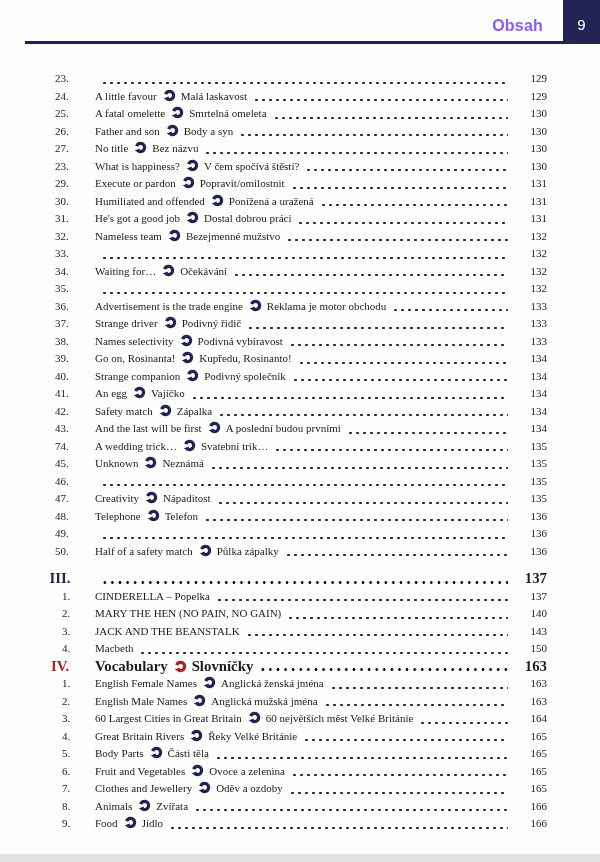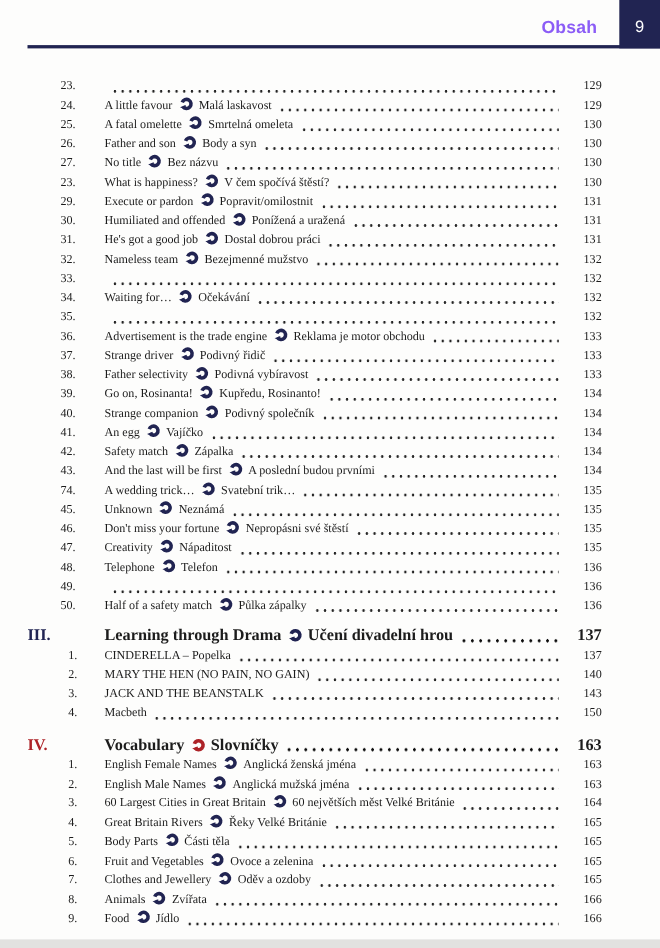--- a/index.html
+++ b/index.html
@@ -19,39 +19,39 @@
   .page-number-box {
     position:absolute; right:0; top:0; width:37px; height:44px; background:var(--navy);
     color:#fff; font-family:"Liberation Sans", sans-serif; font-size:15px;
     display:flex; align-items:center; justify-content:center; padding-top:4px;
   }
   .toc { margin:26px 53px 0 25px; }
   .row { display:flex; align-items:baseline; font-size:11px; line-height:17.5px; }
   .no { flex:0 0 70px; }
   .no.lvl-num  { padding-left:30px; }
   .no.lvl-sub  { padding-left:37px; }
-  .no.lvl-roman{ padding-left:0; font-weight:700; }
+  .no.lvl-roman{ padding-left:0; font-weight:700;text-align:center; }
   .title { white-space:nowrap; }
   .arrow { display:inline-block; color:var(--navy); }
   .arrow svg { width:13px; height:13px; margin:0 5px 0 6px; vertical-align:-2px; }
   .accent-navy { color:var(--navy); }
   .accent-red  { color:var(--red); }
   .dots {
     flex:1 1 auto; min-width:8px; align-self:flex-end; height:4px; margin:0 3px 3px 6px;
     background-image:radial-gradient(circle, #242424 1.05px, transparent 1.4px);
     background-size:7px 4px; background-repeat:repeat-x; background-position:0 60%;
   }
   .pg { flex:0 0 36px; text-align:right; }
   .heading-row { font-weight:700; font-size:14.8px; }
   .heading-row .dots {
     background-image:radial-gradient(circle, #0c0c0c 1.25px, transparent 1.55px);
     background-size:7.6px 5px; height:5px;
   }
   .gap-md { margin-top:10px; }
-  .gap-lg { margin-top:12px; }
+  .gap-lg { }
   .bottom-strip { position:absolute; left:0; bottom:0; width:100%; height:8px; background:#e2e2e0; }
 </style>
 </head>
 <body>
 
 <div class="page-header">
   <span class="header-title">Obsah</span>
   <div class="header-rule"></div>
   <div class="page-number-box">
     <span>9</span>
@@ -202,21 +202,21 @@
             <path d="M4.1 7.9 A6.3 6.3 0 1 1 4.9 13.6" fill="none" stroke="currentColor" stroke-width="5"></path>
             <polygon points="9,11.6 1,14.7 8.6,17.8" fill="currentColor"></polygon>
           </svg></span><span>Podivný řidič</span>
     </span>
     <span class="dots"></span>
     <span class="pg">133</span>
   </div>
     <div class="row">
     <span class="no lvl-num">38.</span>
     <span class="title">
-      <span>Father selectivity</span><span class="arrow"><svg viewBox="0 0 20 20" aria-hidden="true">
+      <span>Names selectivity</span><span class="arrow"><svg viewBox="0 0 20 20" aria-hidden="true">
             <path d="M4.1 7.9 A6.3 6.3 0 1 1 4.9 13.6" fill="none" stroke="currentColor" stroke-width="5"></path>
             <polygon points="9,11.6 1,14.7 8.6,17.8" fill="currentColor"></polygon>
           </svg></span><span>Podivná vybíravost</span>
     </span>
     <span class="dots"></span>
     <span class="pg">133</span>
   </div>
     <div class="row">
     <span class="no lvl-num">39.</span>
     <span class="title">
@@ -289,26 +289,20 @@
       <span>Unknown</span><span class="arrow"><svg viewBox="0 0 20 20" aria-hidden="true">
             <path d="M4.1 7.9 A6.3 6.3 0 1 1 4.9 13.6" fill="none" stroke="currentColor" stroke-width="5"></path>
             <polygon points="9,11.6 1,14.7 8.6,17.8" fill="currentColor"></polygon>
           </svg></span><span>Neznámá</span>
     </span>
     <span class="dots"></span>
     <span class="pg">135</span>
   </div>
     <div class="row">
     <span class="no lvl-num">46.</span>
-    <span class="title">
-      <span>Don't miss your fortune</span><span class="arrow"><svg viewBox="0 0 20 20" aria-hidden="true">
-            <path d="M4.1 7.9 A6.3 6.3 0 1 1 4.9 13.6" fill="none" stroke="currentColor" stroke-width="5"></path>
-            <polygon points="9,11.6 1,14.7 8.6,17.8" fill="currentColor"></polygon>
-          </svg></span><span>Nepropásni své štěstí</span>
-    </span>
     <span class="dots"></span>
     <span class="pg">135</span>
   </div>
     <div class="row">
     <span class="no lvl-num">47.</span>
     <span class="title">
       <span>Creativity</span><span class="arrow"><svg viewBox="0 0 20 20" aria-hidden="true">
             <path d="M4.1 7.9 A6.3 6.3 0 1 1 4.9 13.6" fill="none" stroke="currentColor" stroke-width="5"></path>
             <polygon points="9,11.6 1,14.7 8.6,17.8" fill="currentColor"></polygon>
           </svg></span><span>Nápaditost</span>
@@ -338,26 +332,20 @@
       <span>Half of a safety match</span><span class="arrow"><svg viewBox="0 0 20 20" aria-hidden="true">
             <path d="M4.1 7.9 A6.3 6.3 0 1 1 4.9 13.6" fill="none" stroke="currentColor" stroke-width="5"></path>
             <polygon points="9,11.6 1,14.7 8.6,17.8" fill="currentColor"></polygon>
           </svg></span><span>Půlka zápalky</span>
     </span>
     <span class="dots"></span>
     <span class="pg">136</span>
   </div>
     <div class="row heading-row gap-md">
     <span class="no lvl-roman accent-navy">III.</span>
-    <span class="title">
-      <span>Learning through Drama</span><span class="arrow accent-navy"><svg viewBox="0 0 20 20" aria-hidden="true">
-            <path d="M4.1 7.9 A6.3 6.3 0 1 1 4.9 13.6" fill="none" stroke="currentColor" stroke-width="5"></path>
-            <polygon points="9,11.6 1,14.7 8.6,17.8" fill="currentColor"></polygon>
-          </svg></span><span>Učení divadelní hrou</span>
-    </span>
     <span class="dots"></span>
     <span class="pg">137</span>
   </div>
     <div class="row">
     <span class="no lvl-sub">1.</span>
     <span class="title">
       <span>CINDERELLA – Popelka</span>
     </span>
     <span class="dots"></span>
     <span class="pg">137</span>

